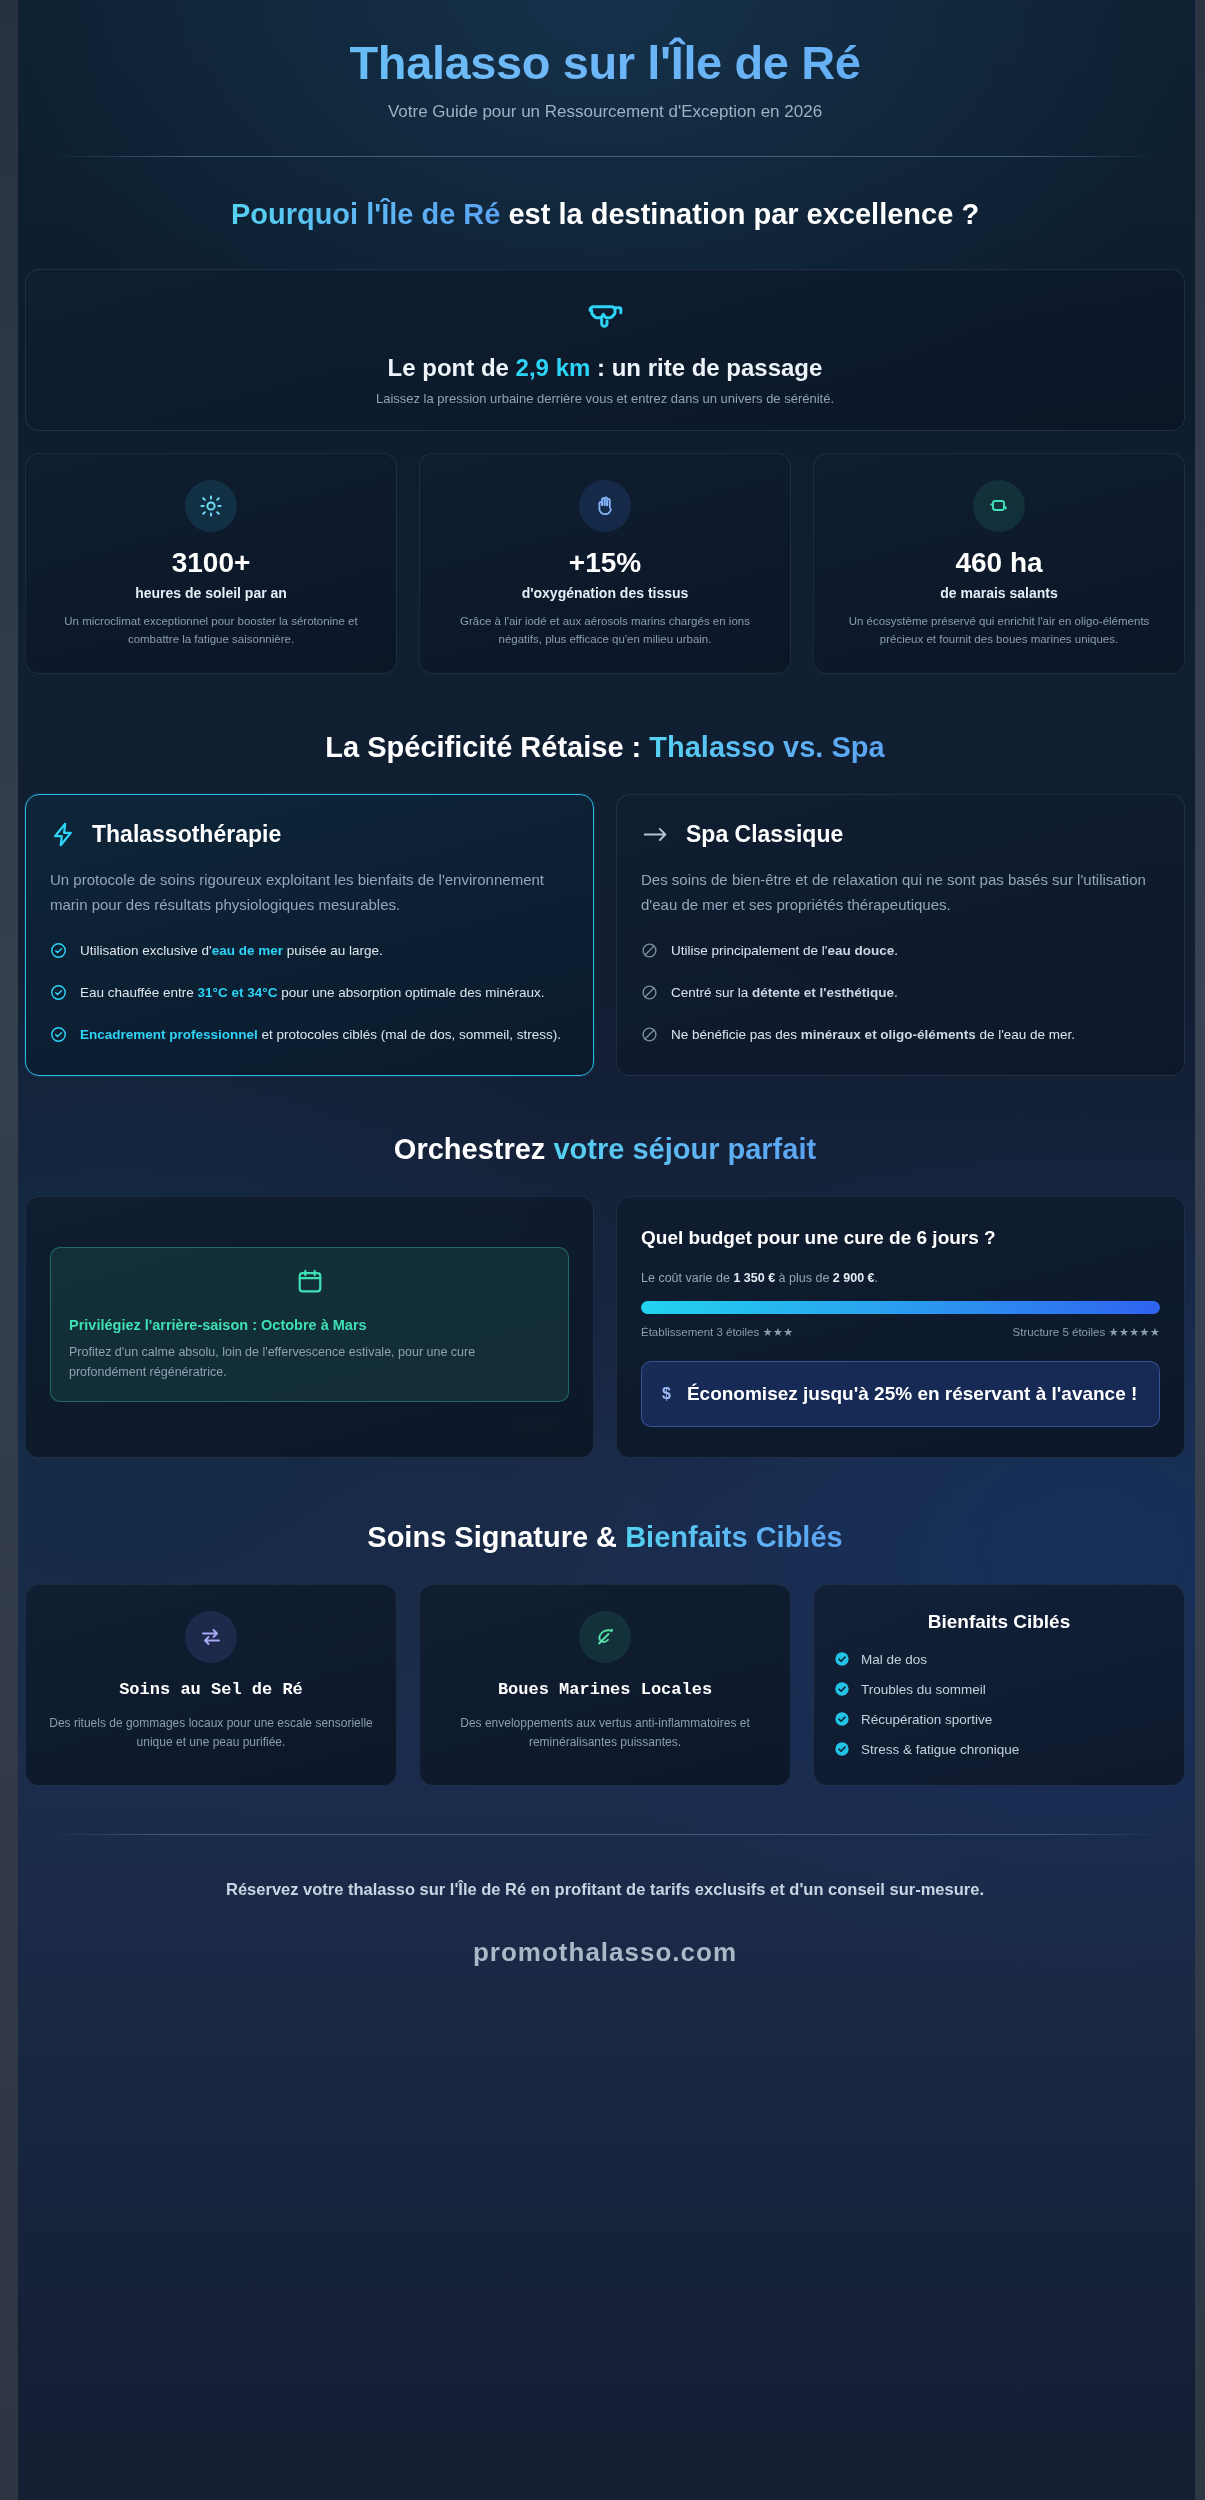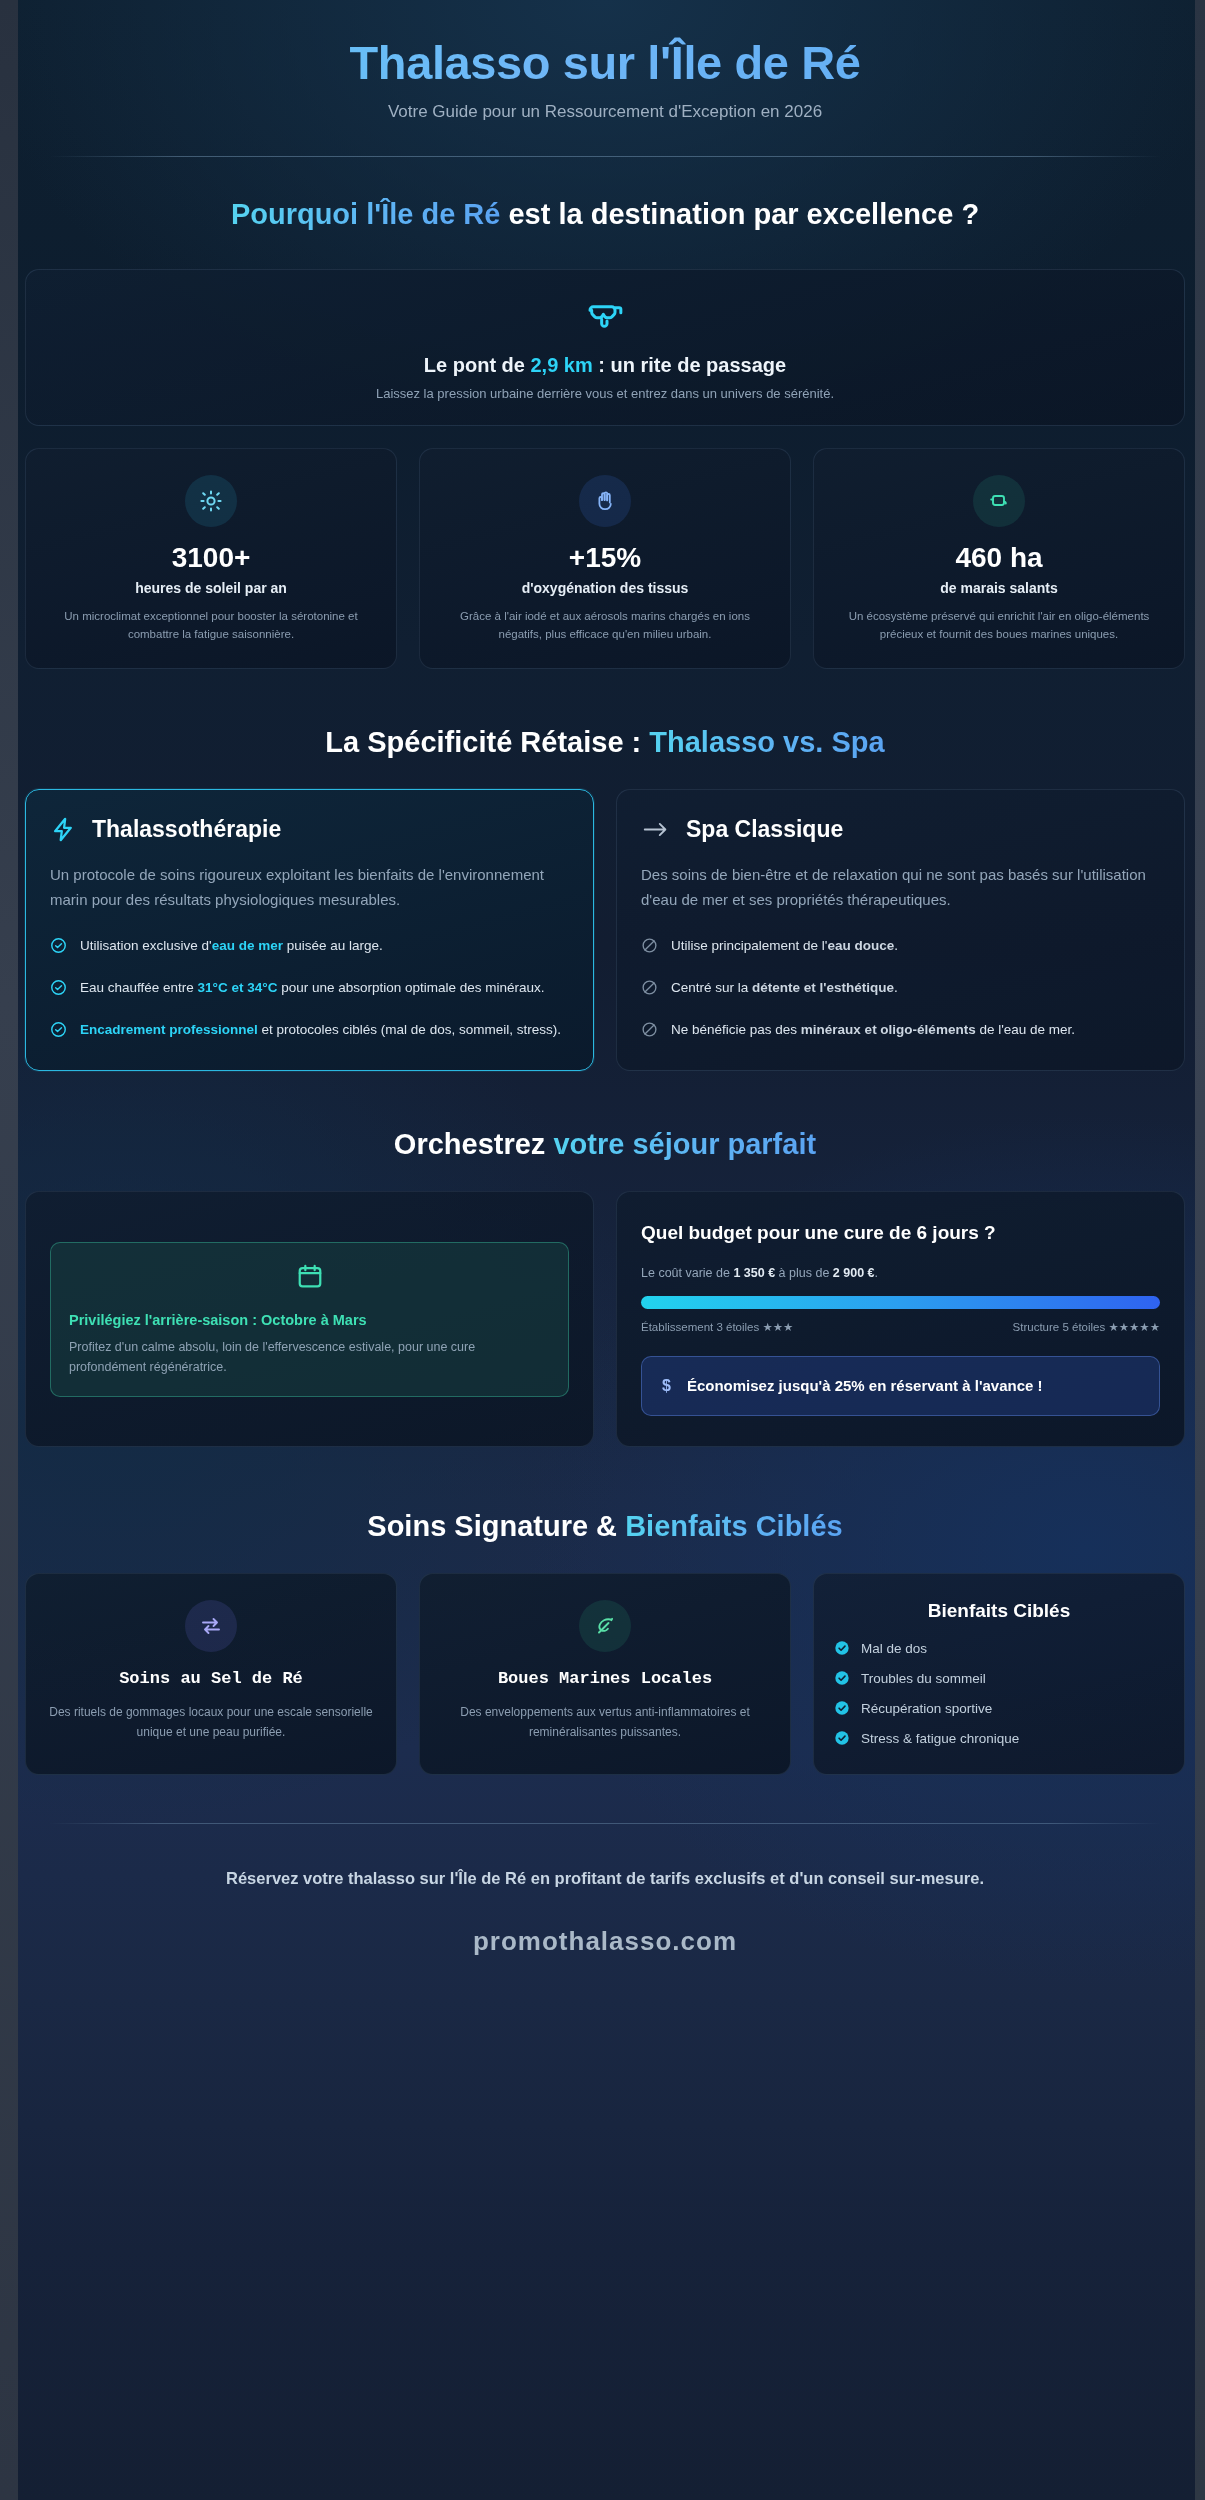--- a/index.html
+++ b/index.html
@@ -61,21 +61,21 @@
   }
 
   
   .bridge {
     margin-top: 36px; padding: 26px 20px 24px; text-align:center;
     border-radius:14px;
     background: linear-gradient(165deg, rgba(15,31,50,.9), rgba(11,22,38,.9));
     border:1px solid rgba(110,145,178,.18);
   }
   .bridge .ic { color:#2dd4f7; margin-bottom:14px; }
-  .bridge .t { font-size:20px; font-weight:bold; color:#eef4fa; }
+  .bridge .t { font-size:24px; font-weight:bold; color:#eef4fa; }
   .bridge .t .num { color:#2dd4f7; }
   .bridge .d { margin-top:9px; font-size:13px; color:#8fa2b6; }
 
   
   .stats { margin-top:22px; display:flex; gap:22px; }
   .stat {
     flex:1; padding:26px 20px 24px; text-align:center; border-radius:14px;
     background: linear-gradient(165deg, rgba(16,30,48,.92), rgba(11,22,38,.92));
     border:1px solid rgba(110,145,178,.16);
   }
@@ -150,21 +150,21 @@
     background: linear-gradient(90deg,#22d3ee 0%, #2b9ef0 50%, #2f63f0 100%);
   }
   .barlabels { margin-top:11px; display:flex; justify-content:space-between; font-size:11.5px; color:#8b9db1; }
   .promo {
     margin-top:22px; display:flex; gap:16px; align-items:center;
     padding:18px 20px; border-radius:10px;
     background: rgba(31,57,120,.55);
     border:1px solid rgba(90,130,225,.45);
   }
   .promo .pi { flex:0 0 auto; color:#9dbcf8; font-size:16px; font-weight:bold; }
-  .promo .pt { font-size:15px; font-weight:bold; color:#ffffff; line-height:1.45;text-align:right; }
+  .promo .pt { font-size:19px; font-weight:bold; color:#ffffff; line-height:1.45;text-align:right; }
 
   
   .sec-soins { margin-top:60px; }
   .soins { margin-top:28px; display:flex; gap:22px; align-items:stretch; }
   .soin {
     flex:1; padding:26px 20px 28px; text-align:center; border-radius:14px;
     background: linear-gradient(165deg, rgba(16,30,48,.92), rgba(11,22,38,.92));
     border:1px solid rgba(110,145,178,.16);
   }
   .soin .n { font-size:17px; font-weight:bold; color:#ffffff; line-height:1.35;font-family:Liberation Mono, monospace; }

